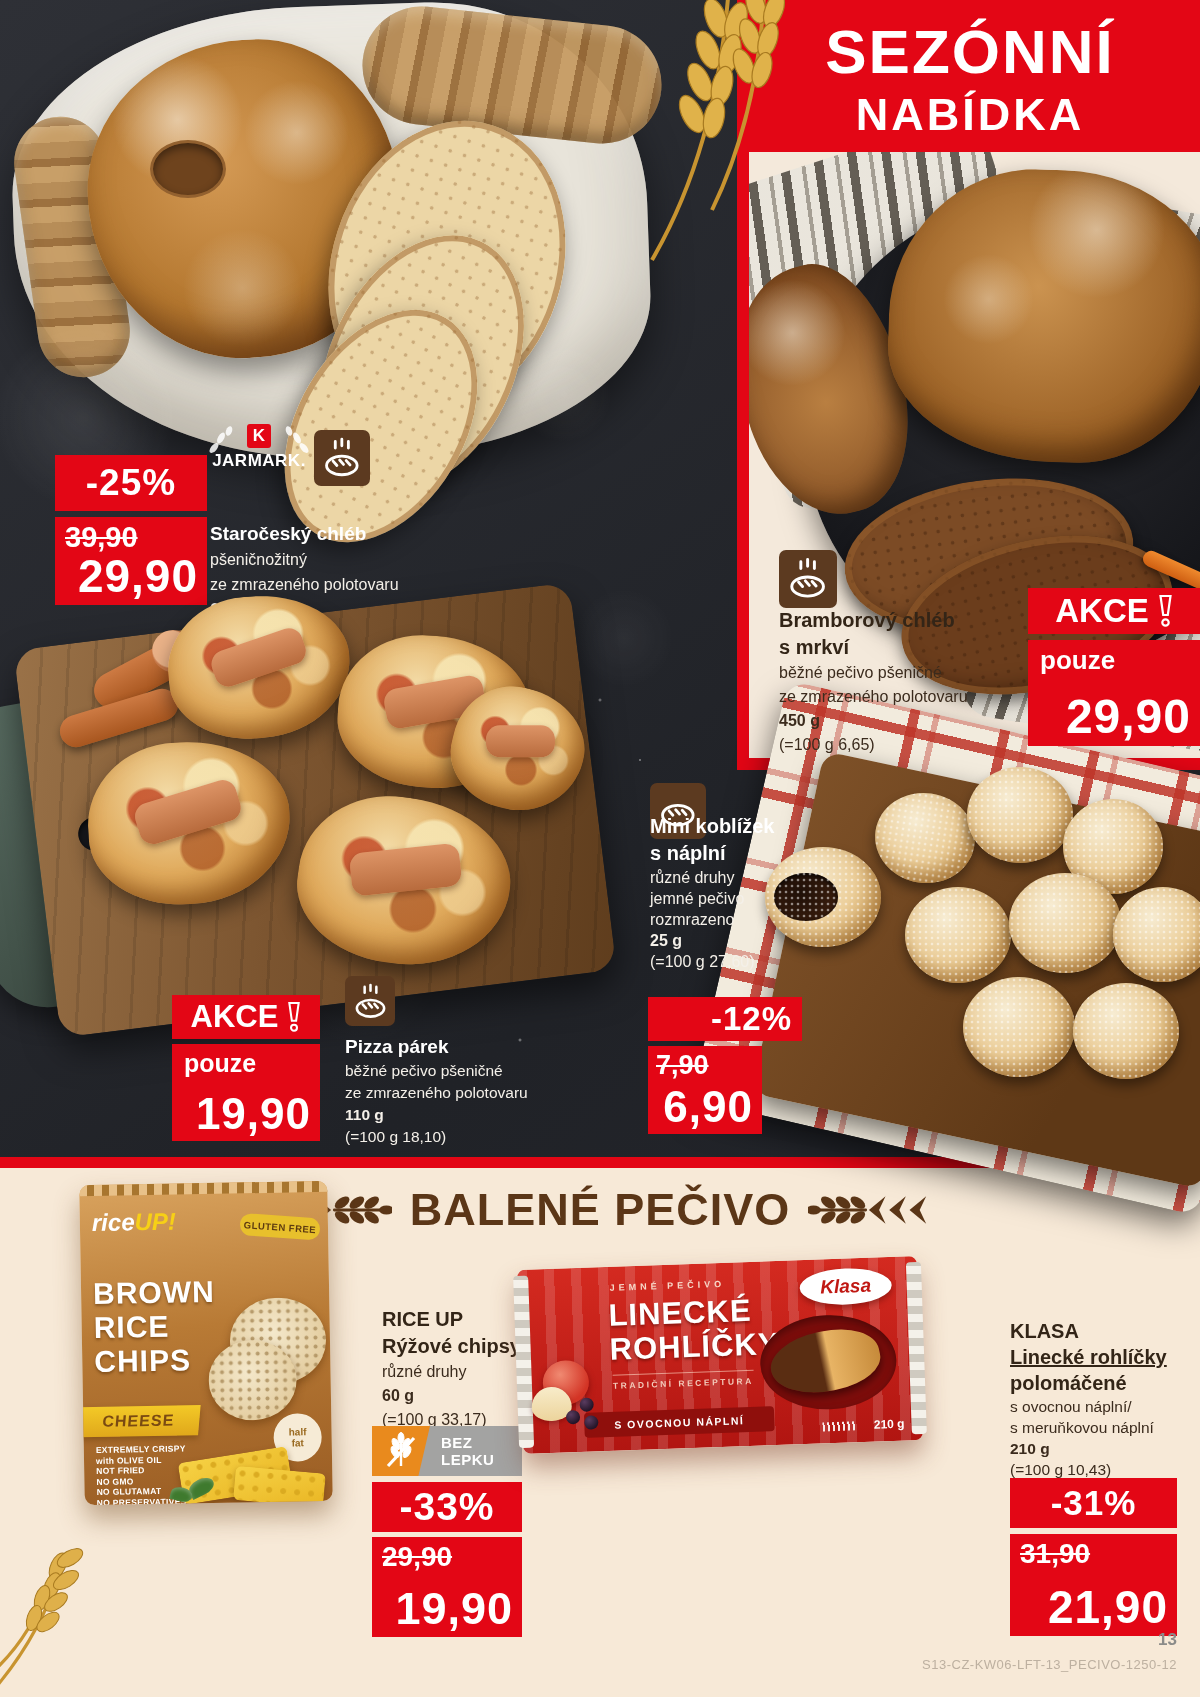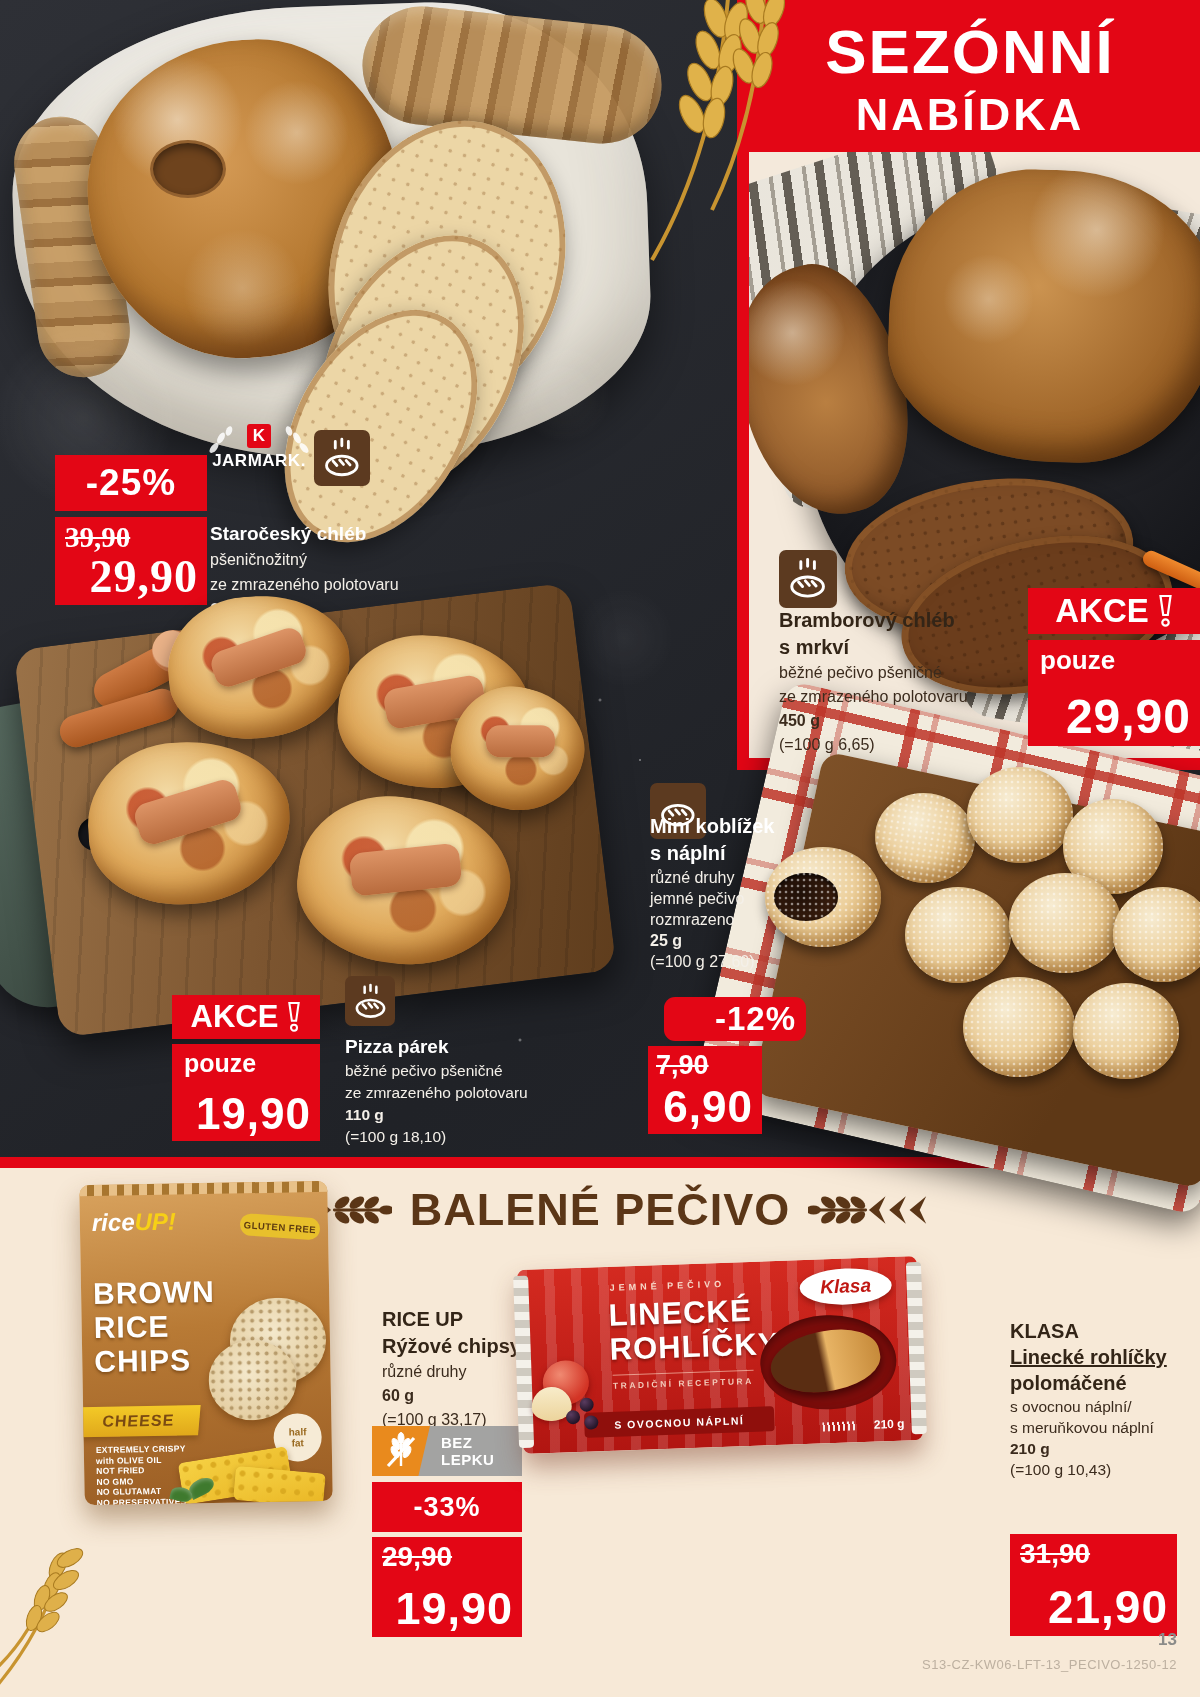--- a/index.html
+++ b/index.html
@@ -303,21 +303,21 @@
     </div>
     <div class="rbox" style="right:0;top:488px;width:172px;height:106px;z-index:6;">
       <div class="pouze">pouze</div>
       <div class="big-price" style="font-size:48px;">29,90</div>
     </div>
   </div>
 
   <div class="rbox disc-box" style="left:55px;top:455px;width:152px;height:56px;">
     <span>-25%</span>
   </div>
-  <div class="rbox" style="left:55px;top:517px;width:152px;height:88px;font-family:Liberation Serif, serif;">
+  <div class="rbox" style="left:55px;top:517px;width:152px;height:88px;">
     <div class="old-price">39,90</div>
     <div class="big-price">29,90</div>
   </div>
 
   <div class="abs jarmark">
     <svg class="sprig" style="left:2px;" viewBox="0 0 26 30">
       <g fill="#fff" opacity=".9">
           <ellipse cx="6" cy="22" rx="3" ry="6" transform="rotate(40 6 22)"></ellipse>
           <ellipse cx="13" cy="12" rx="3" ry="6" transform="rotate(30 13 12)"></ellipse>
           <ellipse cx="21" cy="5" rx="3" ry="5" transform="rotate(20 21 5)"></ellipse>
@@ -389,21 +389,21 @@
   </div>
   <div class="abs ptxt" style="left:650px;top:796px;width:200px;z-index:5;margin-top:17px;">
     <div class="t">Mini koblížek</div>
     <div class="t">s náplní</div>
     <div class="d" style="line-height:21px;">různé druhy</div>
     <div class="d" style="line-height:21px;">jemné pečivo</div>
     <div class="d" style="line-height:21px;">rozmrazeno</div>
     <div class="d w" style="line-height:21px;">25 g</div>
     <div class="d" style="line-height:21px;">(=100 g 27,60)</div>
   </div>
-  <div class="rbox disc-box right" style="left:664px;top:997px;width:142px;height:44px;font-size:33px;z-index:5;border-radius:11px;">
+  <div class="rbox disc-box right" style="left:648px;top:997px;width:154px;height:44px;font-size:33px;z-index:5;">
     <span>-12%</span>
   </div>
   <div class="rbox" style="left:648px;top:1046px;width:114px;height:88px;z-index:5;">
     <div class="old-price" style="font-size:27px;left:8px;">7,90</div>
     <div class="big-price" style="font-size:44px;text-align:center;">6,90</div>
   </div>
 
   <div class="rbox akce-head" style="left:172px;top:995px;width:148px;height:44px;font-size:31px;z-index:5;">
     <span>AKCE</span>
     <svg width="14" height="32" viewBox="0 0 15 34">
@@ -520,21 +520,21 @@
         <line x1="4" y1="34" x2="30" y2="6" stroke-width="3.2"></line>
           </g>
         </svg>
     </div>
     <div class="gr">
       <span>BEZ</span>
       <span>LEPKU</span>
     </div>
   </div>
 
-  <div class="rbox disc-box" style="left:372px;top:1482px;width:150px;height:50px;font-size:27px;">
+  <div class="rbox disc-box" style="left:372px;top:1482px;width:150px;height:50px;font-size:39px;">
     <span>-33%</span>
   </div>
   <div class="rbox" style="left:372px;top:1537px;width:150px;height:100px;">
     <div class="old-price" style="font-size:28px;">29,90</div>
     <div class="big-price" style="font-size:45px;">19,90</div>
   </div>
 
   <div class="abs klasapack">
     <div class="crimpL"></div>
     <div class="crimpR"></div>
@@ -560,20 +560,23 @@
   <div class="abs ptxt on-cream" style="left:1010px;top:1318px;width:180px;">
     <div class="t" style="line-height:26px;">KLASA</div>
     <div class="t" style="line-height:26px;text-decoration:underline;">Linecké rohlíčky</div>
     <div class="t" style="line-height:26px;">polomáčené</div>
     <div class="d" style="font-size:15.5px;line-height:21px;">s ovocnou náplní/</div>
     <div class="d" style="font-size:15.5px;line-height:21px;">s meruňkovou náplní</div>
     <div class="d w" style="font-size:15.5px;line-height:21px;">210 g</div>
     <div class="d" style="font-size:15.5px;line-height:21px;">(=100 g 10,43)</div>
   </div>
 
+  <div class="rbox disc-box" style="left:1010px;top:1478px;width:167px;height:50px;font-size:35px;">
+    <span>-31%</span>
+  </div>
   <div class="rbox" style="left:1010px;top:1534px;width:167px;height:102px;">
     <div class="old-price" style="font-size:28px;">31,90</div>
     <div class="big-price" style="font-size:46px;">21,90</div>
   </div>
 
   <svg class="abs" style="left:-14px;top:1538px;width:120px;height:160px;" viewBox="0 0 60 80">
     <g stroke="#c89430" stroke-width="1.6" fill="none">
       <path d="M2,78 C18,60 30,40 38,14"></path>
         <path d="M0,70 C14,58 24,44 30,26"></path>
     </g>

